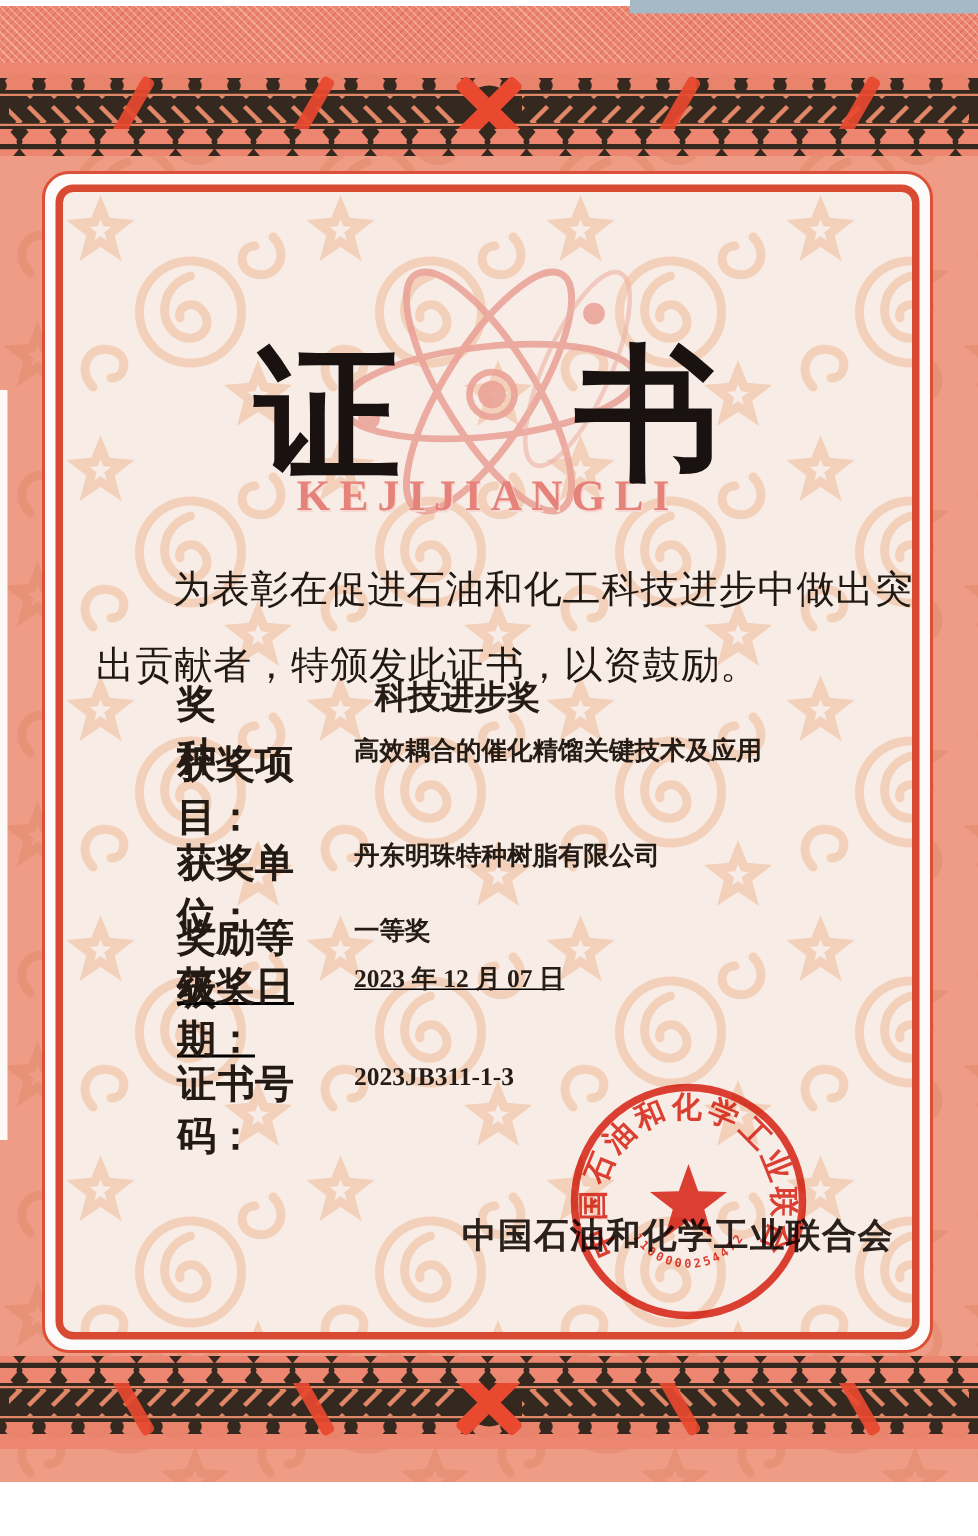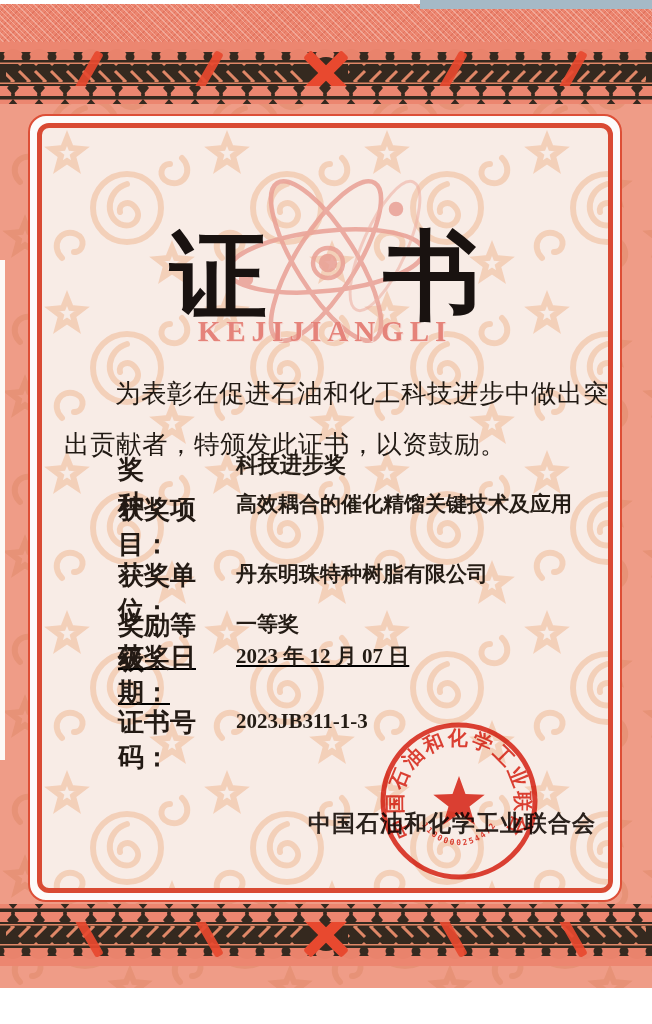--- a/index.html
+++ b/index.html
@@ -34,22 +34,22 @@
              font-size:97px;line-height:1;color:#191210;}
   .latin-sub{position:absolute;left:0;top:187px;width:100%;text-align:center;z-index:2;
              font-family:"Liberation Serif","DejaVu Serif",serif;font-weight:bold;font-size:29px;
              letter-spacing:6px;color:#e5837a;text-shadow:1px 1px 0 #f6d9d2;}
   .body-text{position:absolute;left:22px;top:240px;width:548px;z-index:2;margin:0;
              font-size:25.5px;font-weight:normal;color:#201913;line-height:2.0;
              text-indent:51px;letter-spacing:0.5px;}
   .field-row{position:absolute;left:76px;display:flex;align-items:flex-start;z-index:2;}
   .field-label{width:118px;flex:0 0 118px;font-size:26px;font-weight:bold;color:#231a14;}
   .field-value{font-family:"Liberation Serif","DejaVu Serif",serif;font-weight:bold;
-               font-size:21px;color:#241c15;line-height:1.55;}
-  .row-kind{top:324px;}  .row-kind .field-value{font-size:22px;line-height:1.2;}
+               font-size:17px;color:#241c15;line-height:1.55;}
+  .row-kind{top:324px;}  .row-kind .field-value{font-size:22px;line-height:1.2;margin-left:14px;}
   .row-project{top:364px;} .row-project .field-value{width:336px;margin-top:-4px;}
   .row-unit{top:430px;justify-content:flex-end;}
   .row-grade{top:480px;}
   .row-date{top:512px;text-decoration:underline;}
   .row-number{top:577px;}
   .issuer{position:absolute;left:266px;top:680px;z-index:3;font-size:23px;font-weight:bold;
           color:#2a211c;letter-spacing:1px;}
   .seal{position:absolute;left:332px;top:588px;width:170px;height:170px;z-index:4;
         mix-blend-mode:multiply;opacity:.92;}
 </style>

